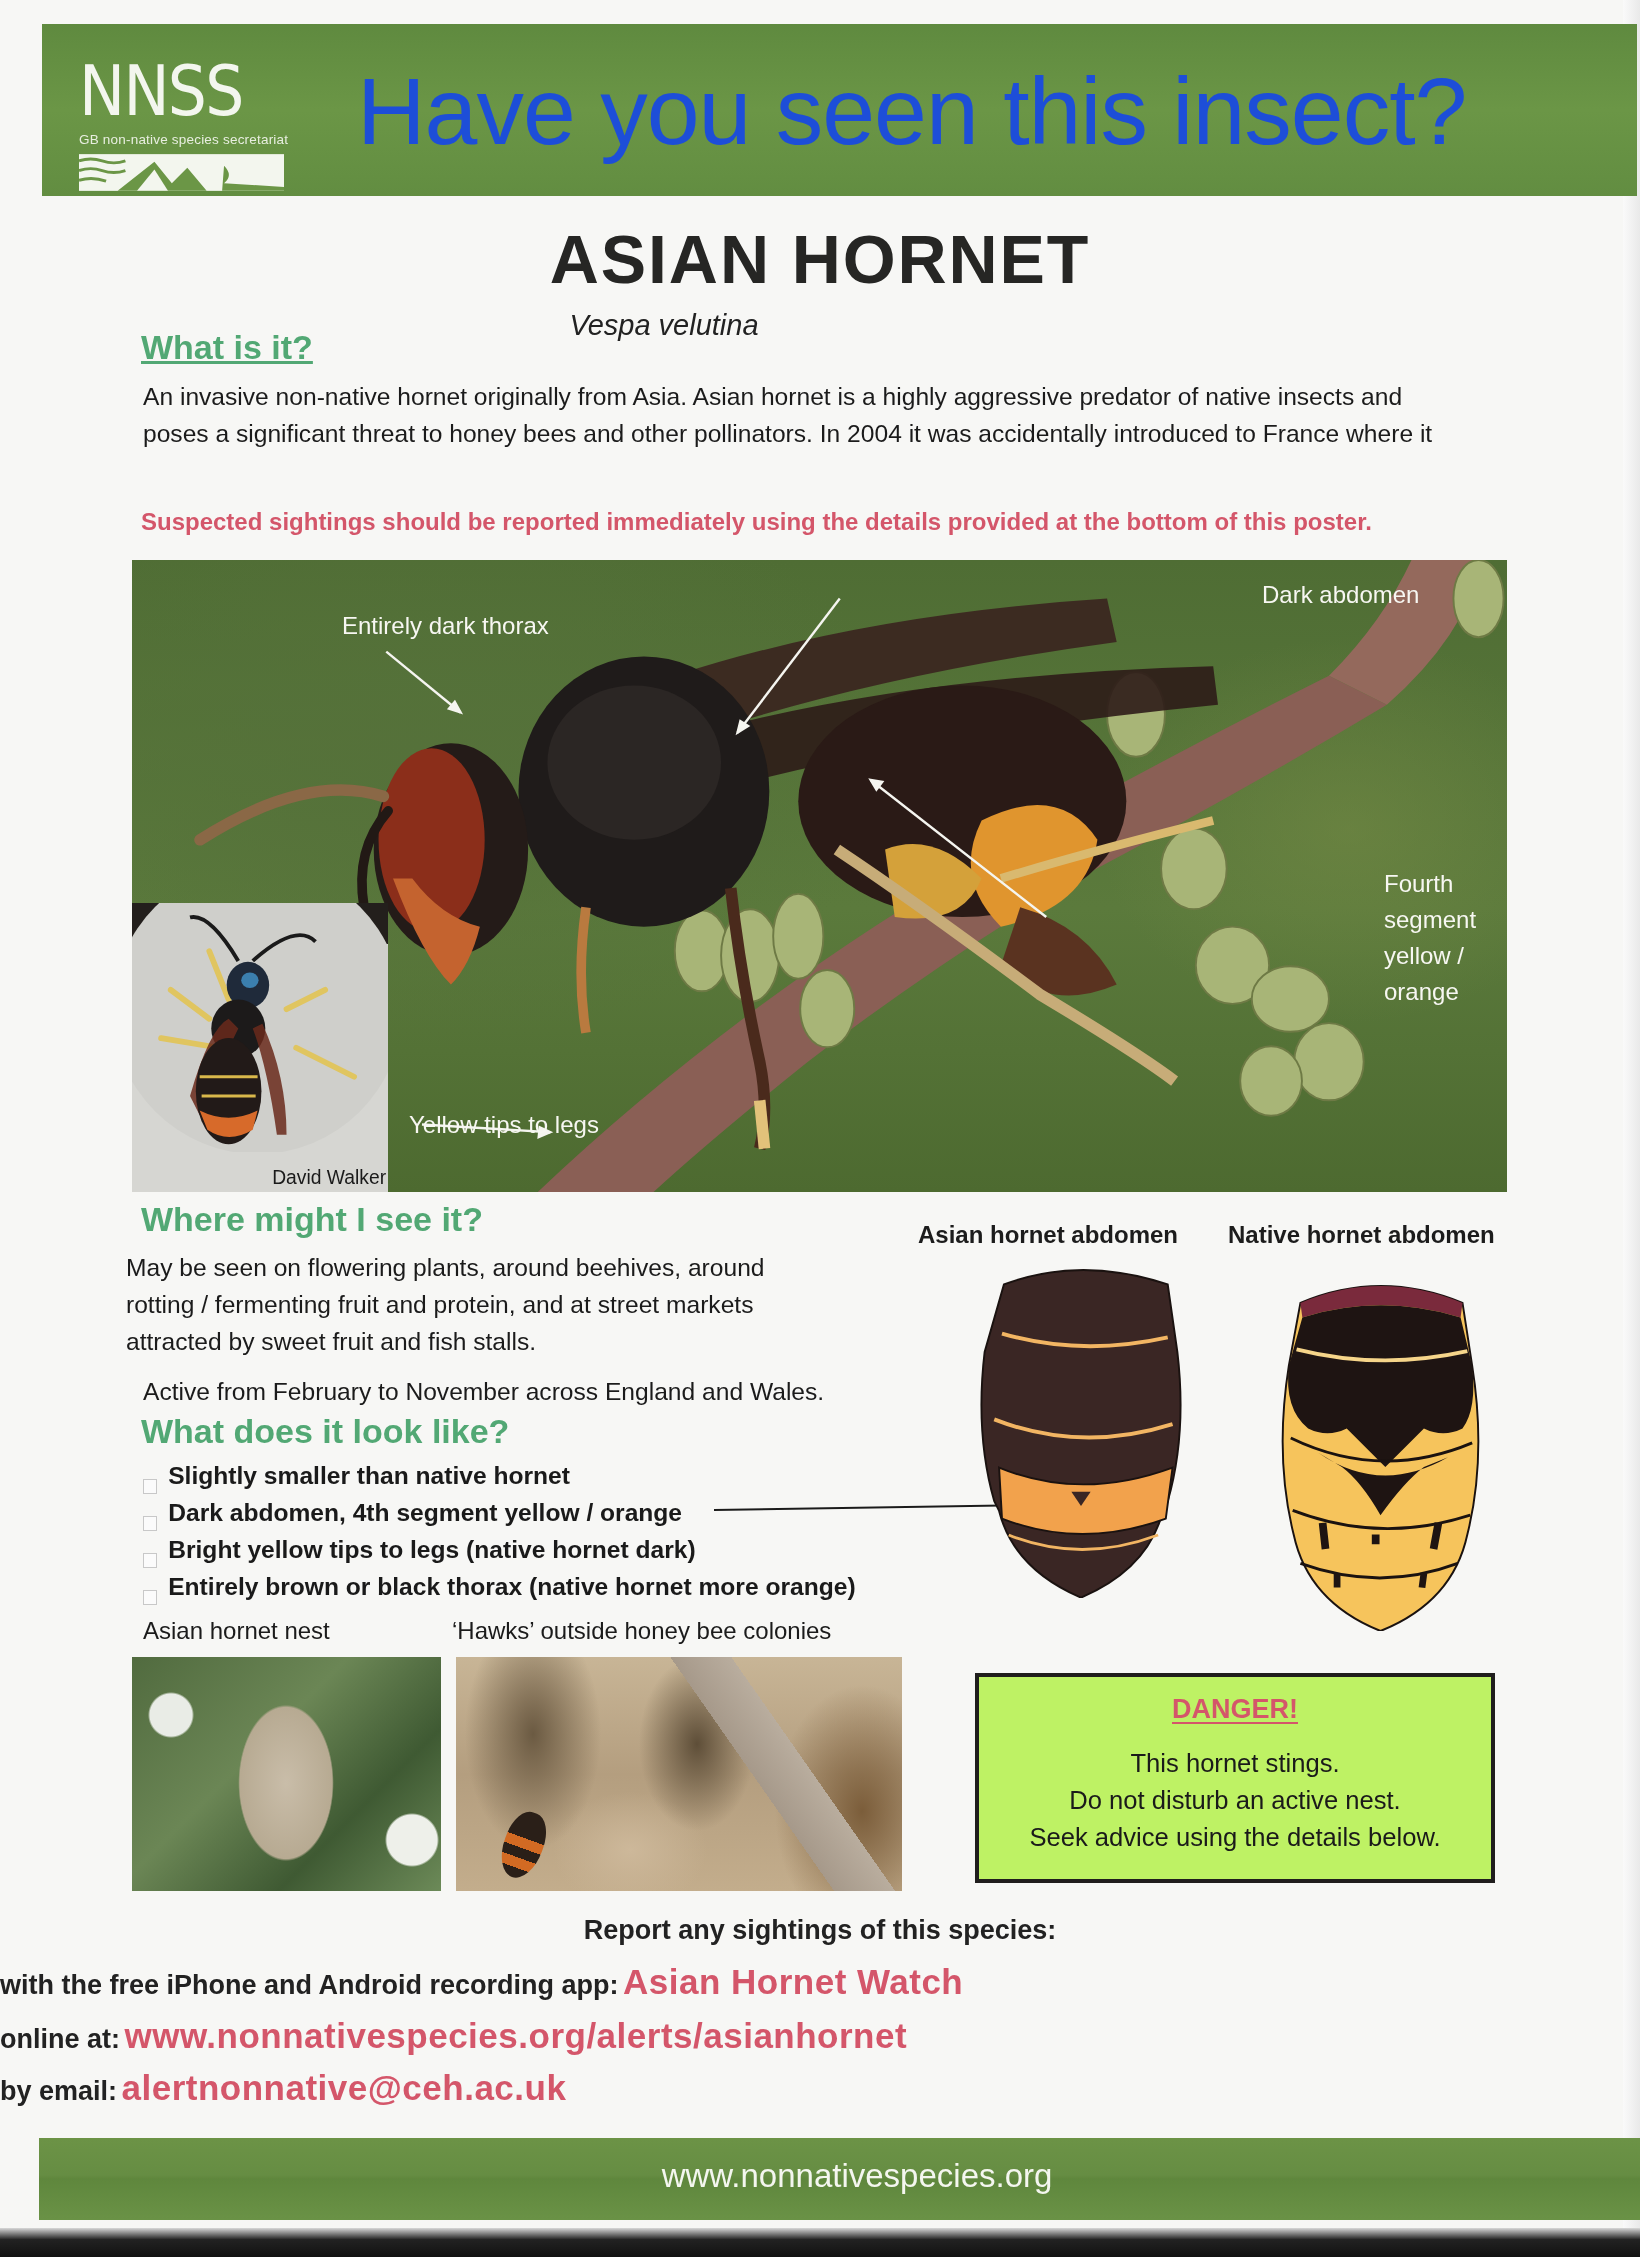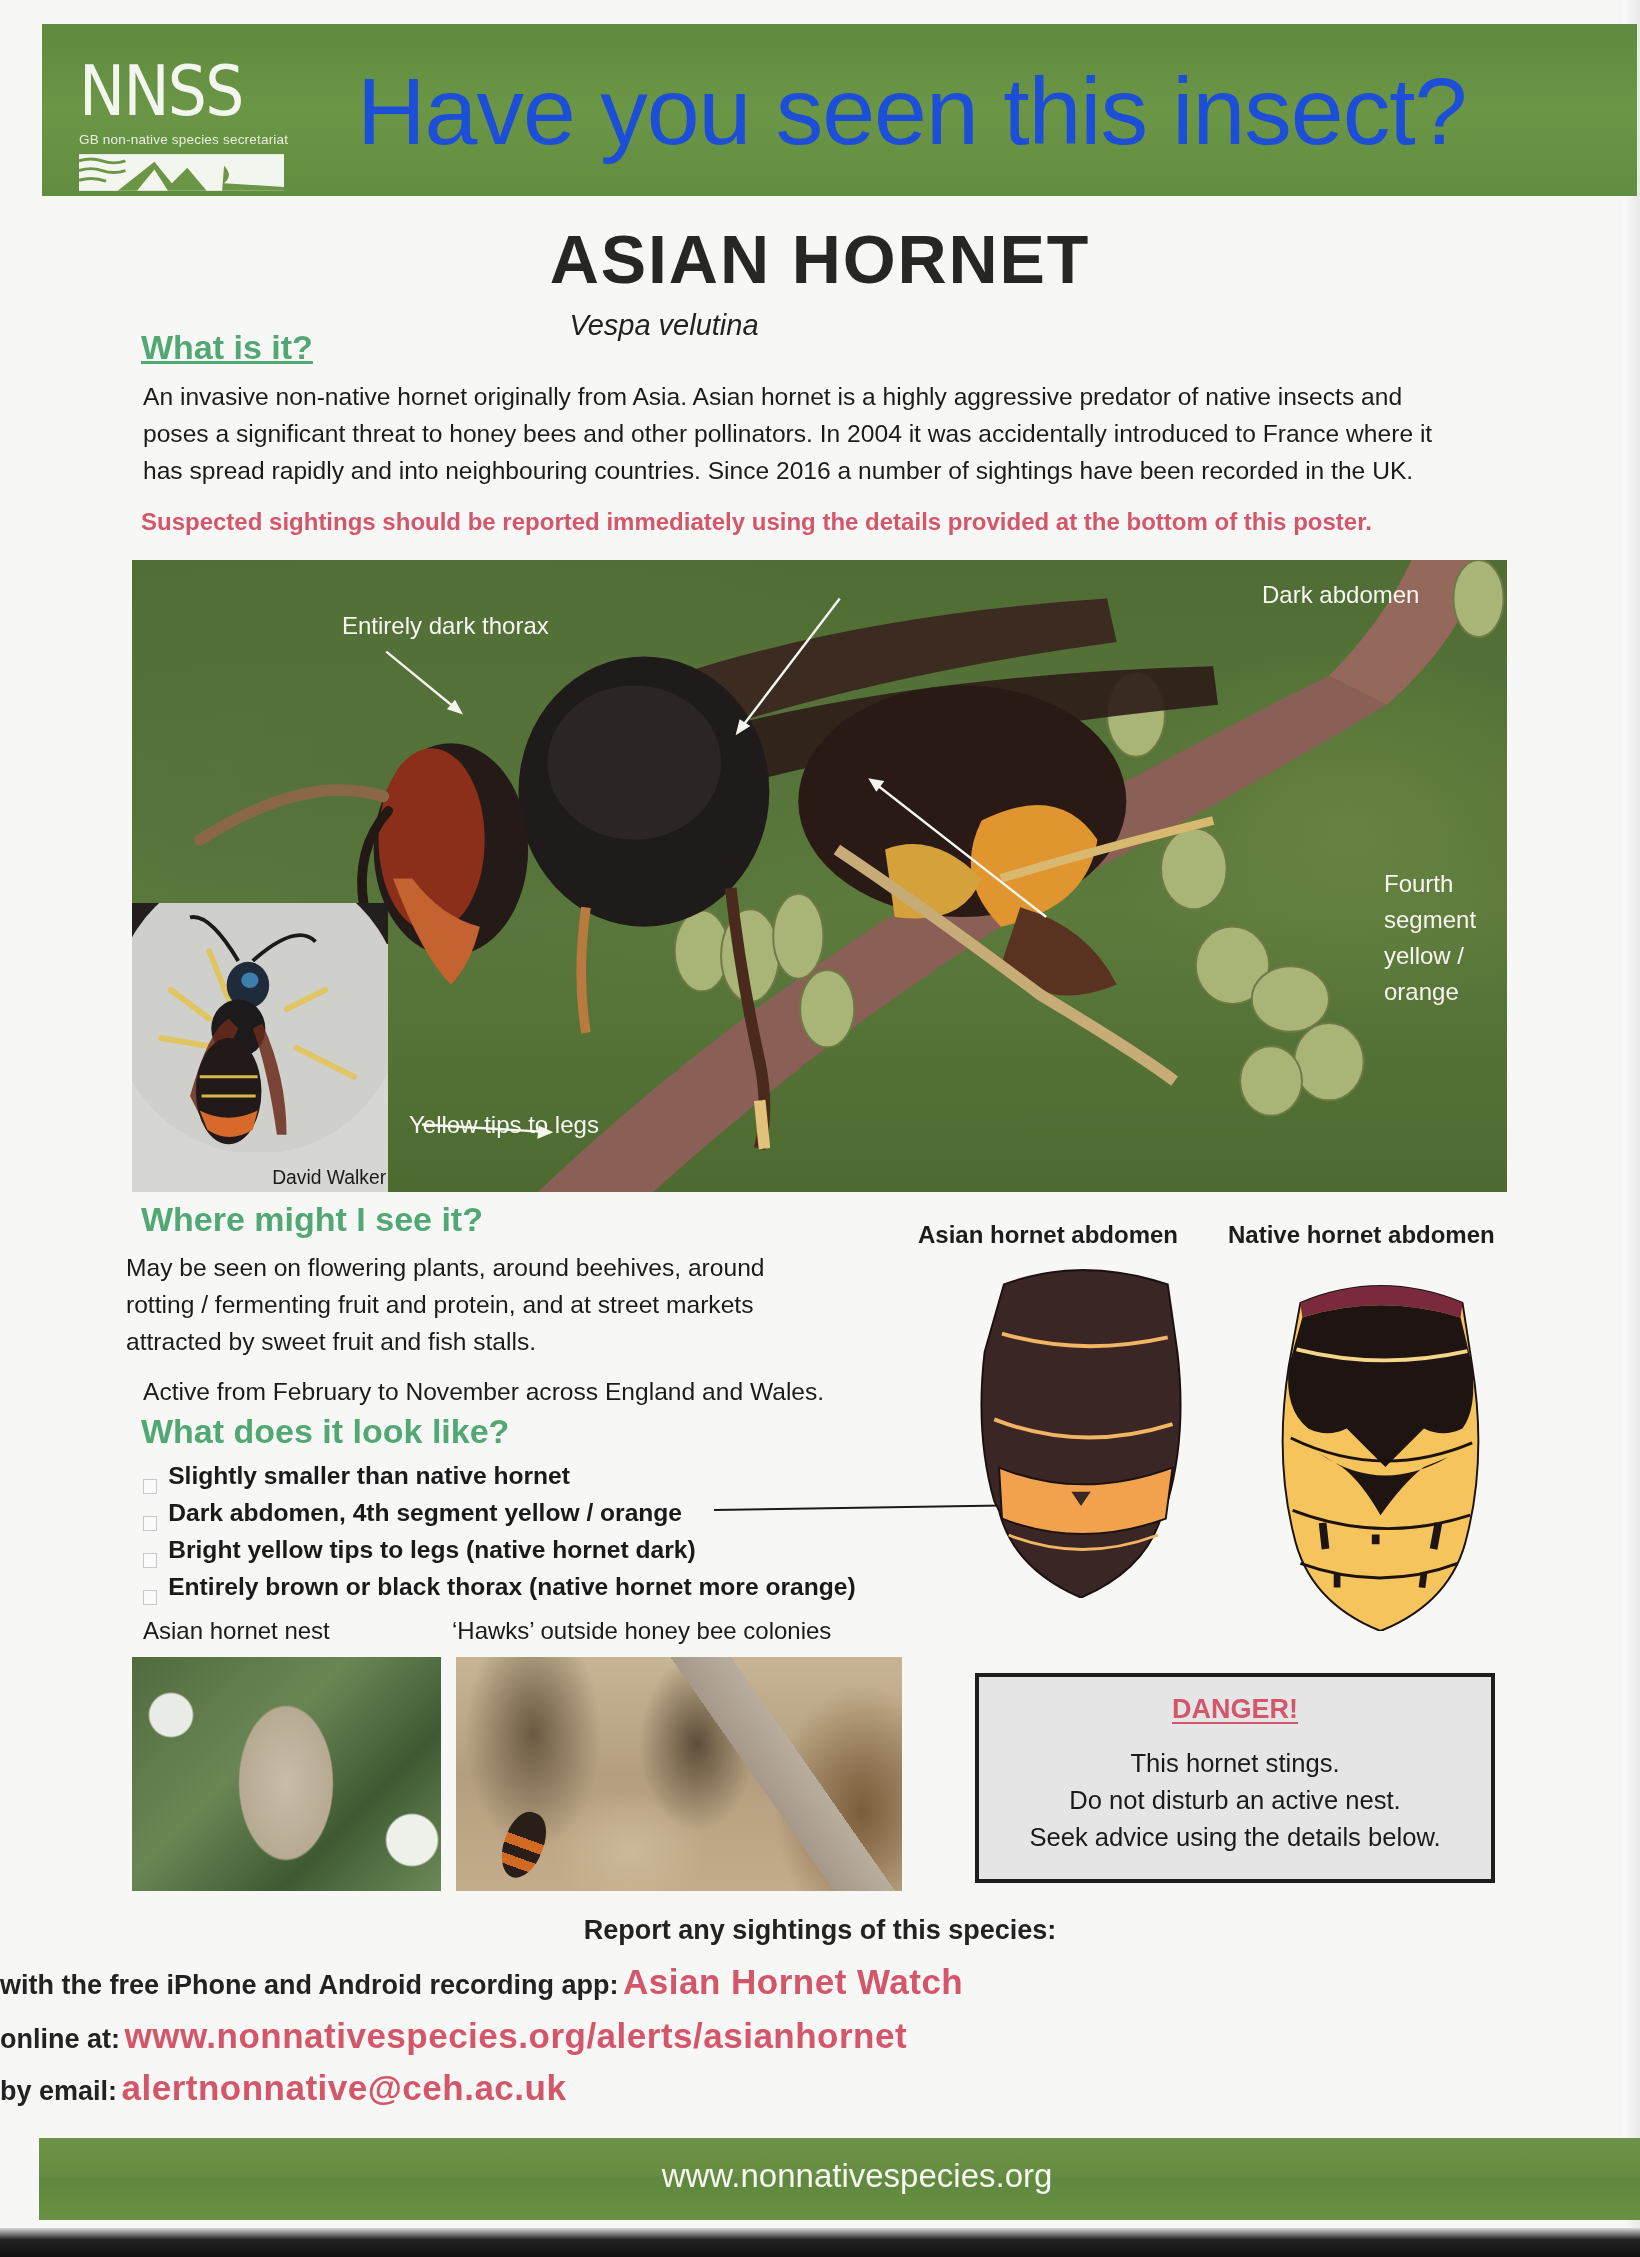--- a/index.html
+++ b/index.html
@@ -70,21 +70,21 @@
       radial-gradient(ellipse 68px 116px at 77px 77px, #6b5a42, transparent),
       radial-gradient(ellipse 58px 87px at 241px 87px, #5e4e38, transparent),
       radial-gradient(ellipse 77px 58px at 174px 193px, #cdb89a, transparent),
       radial-gradient(ellipse 87px 126px at 406px 154px, #7b5d3a, transparent),
       linear-gradient(180deg, #c8b596, #b49e7f 50%, #c3ad8c);
   }
   .hawk-hornet { position: absolute; left: 48px; top: 154px; width: 39px; height: 68px; transform: rotate(20deg);
     background: linear-gradient(180deg, #2a1f18 0 40%, #d26a23 40% 55%, #2a1f18 55% 70%, #d26a23 70% 85%, #2a1f18 85%); border-radius: 45% 45% 50% 50%; }
 
   
-  .danger-box { position: absolute; left: 975px; top: 1673px; width: 512px; height: 202px; border: 4.8px solid #201e1d; background: #e5e5e5; text-align: center; }
+  .danger-box { position: absolute; left: 975px; top: 1673px; width: 512px; height: 202px; border: 4.8px solid #201e1d; background: #bef264; text-align: center; }
   .danger-title { margin-top: 17.4px; font-size: 27px; font-weight: bold; color: #d4566a; text-decoration: underline; text-underline-offset: 3.9px; }
   .danger-line { font-size: 25.6px; line-height: 37px; color: #1a1a1a; }
   .danger-lines { margin-top: 19.3px; }
 
   
   .report-h { position: absolute; left: 0; width: 1640px; top: 1915px; text-align: center; font-size: 27px; font-weight: bold; color: #222; }
   .report-line { position: absolute; left: 0; width: 1640px; text-align: left; white-space: nowrap; }
   .report-label { font-size: 27px; font-weight: bold; color: #222; }
   .report-value { font-size: 35px; font-weight: bold; color: #d4566a; letter-spacing: 0.5px; }
 
@@ -113,21 +113,20 @@
 </div>
 <div class="headline">Have you seen this insect?</div>
 
 <div class="title">ASIAN HORNET</div>
 <div class="latin">Vespa velutina</div>
 
 <div class="section-h" style="left:141px; top:328px;text-decoration:underline;">What is it?</div>
 <div class="body-text" style="left:143px; top:378px; width:1390px;">
   <div>An invasive non-native hornet originally from Asia. Asian hornet is a highly aggressive predator of native insects and</div>
   <div>poses a significant threat to honey bees and other pollinators. In 2004 it was accidentally introduced to France where it</div>
-  <div>has spread rapidly and into neighbouring countries. Since 2016 a number of sightings have been recorded in the UK.</div>
 </div>
 <div class="alert-text" style="left:141px; top:508px;">Suspected sightings should be reported immediately using the details provided at the bottom of this poster.</div>
 
 <div class="photo">
   <svg width="1375" height="632" viewBox="0 0 1424 655">
 
     <path d="M420 655 Q520 560 640 470 Q760 380 900 300 Q1080 200 1240 120 L1300 150 Q1150 240 980 330 Q830 420 700 520 Q600 600 540 655 Z" fill="#8a5f55"></path>
     <path d="M1240 120 Q1300 60 1330 -10 L1400 0 Q1380 80 1300 150 Z" fill="#94695c"></path>
 
     <g fill="#a8b577" stroke="#6e7a45" stroke-width="2">

